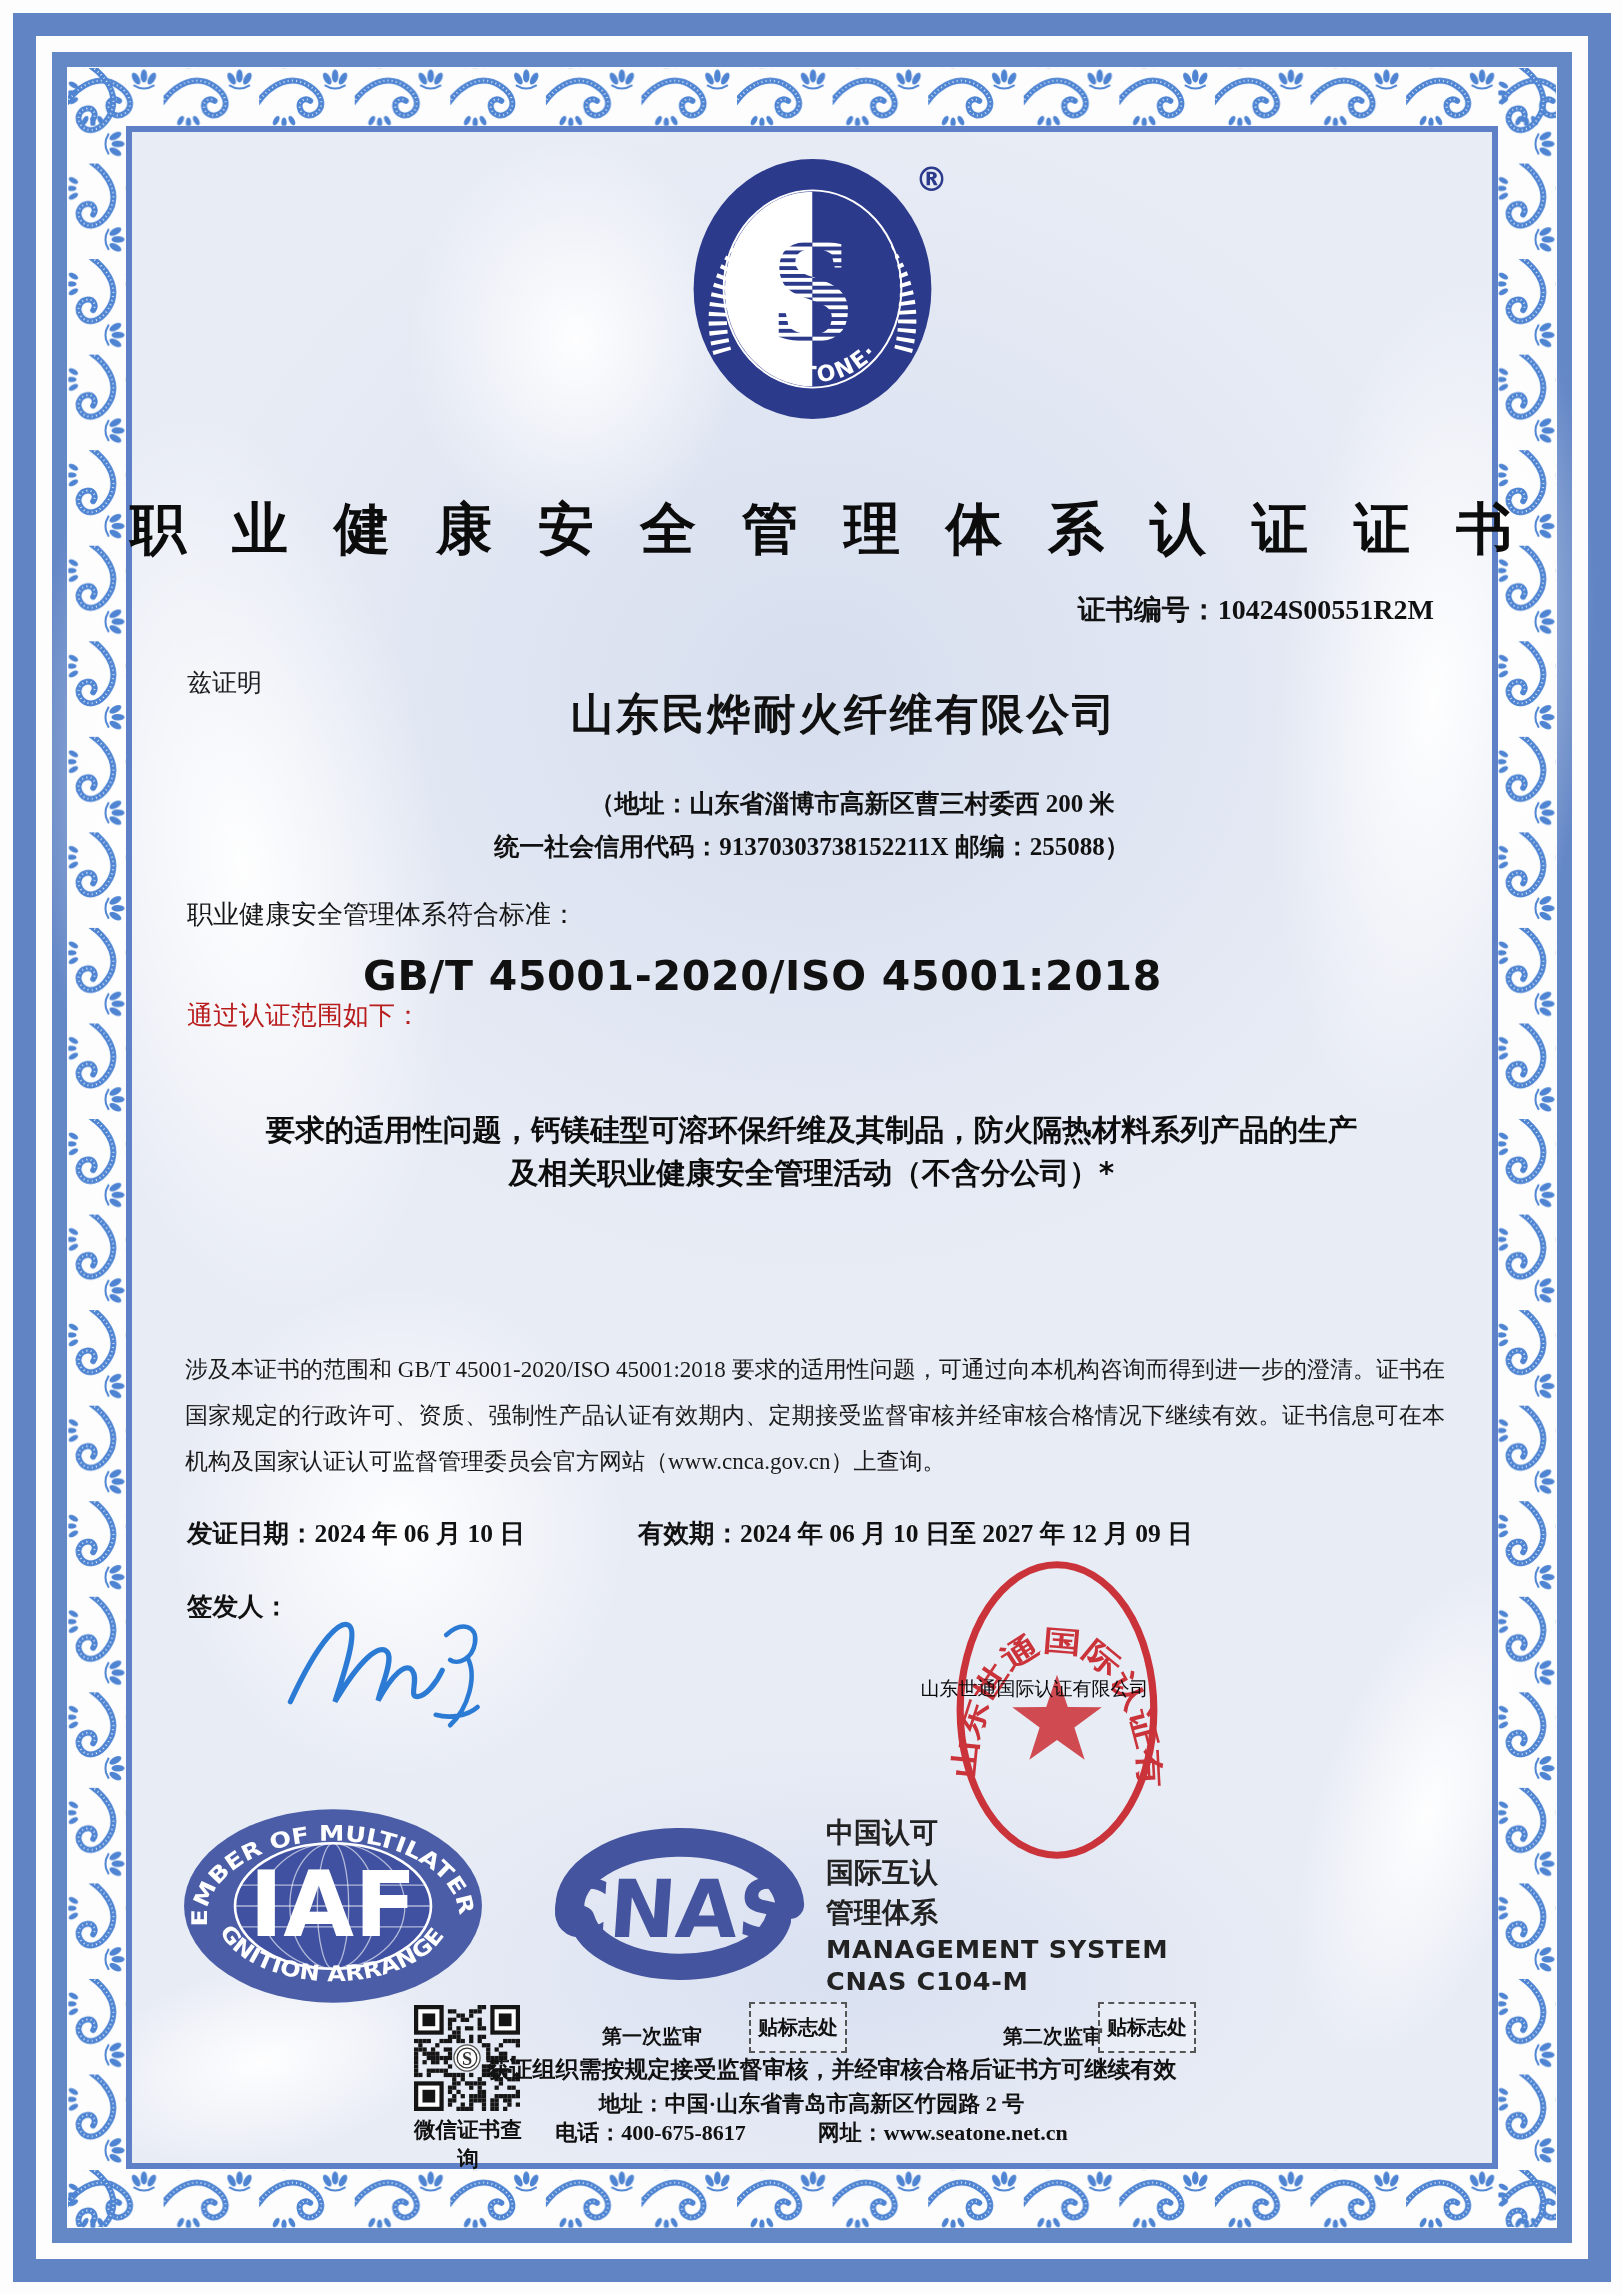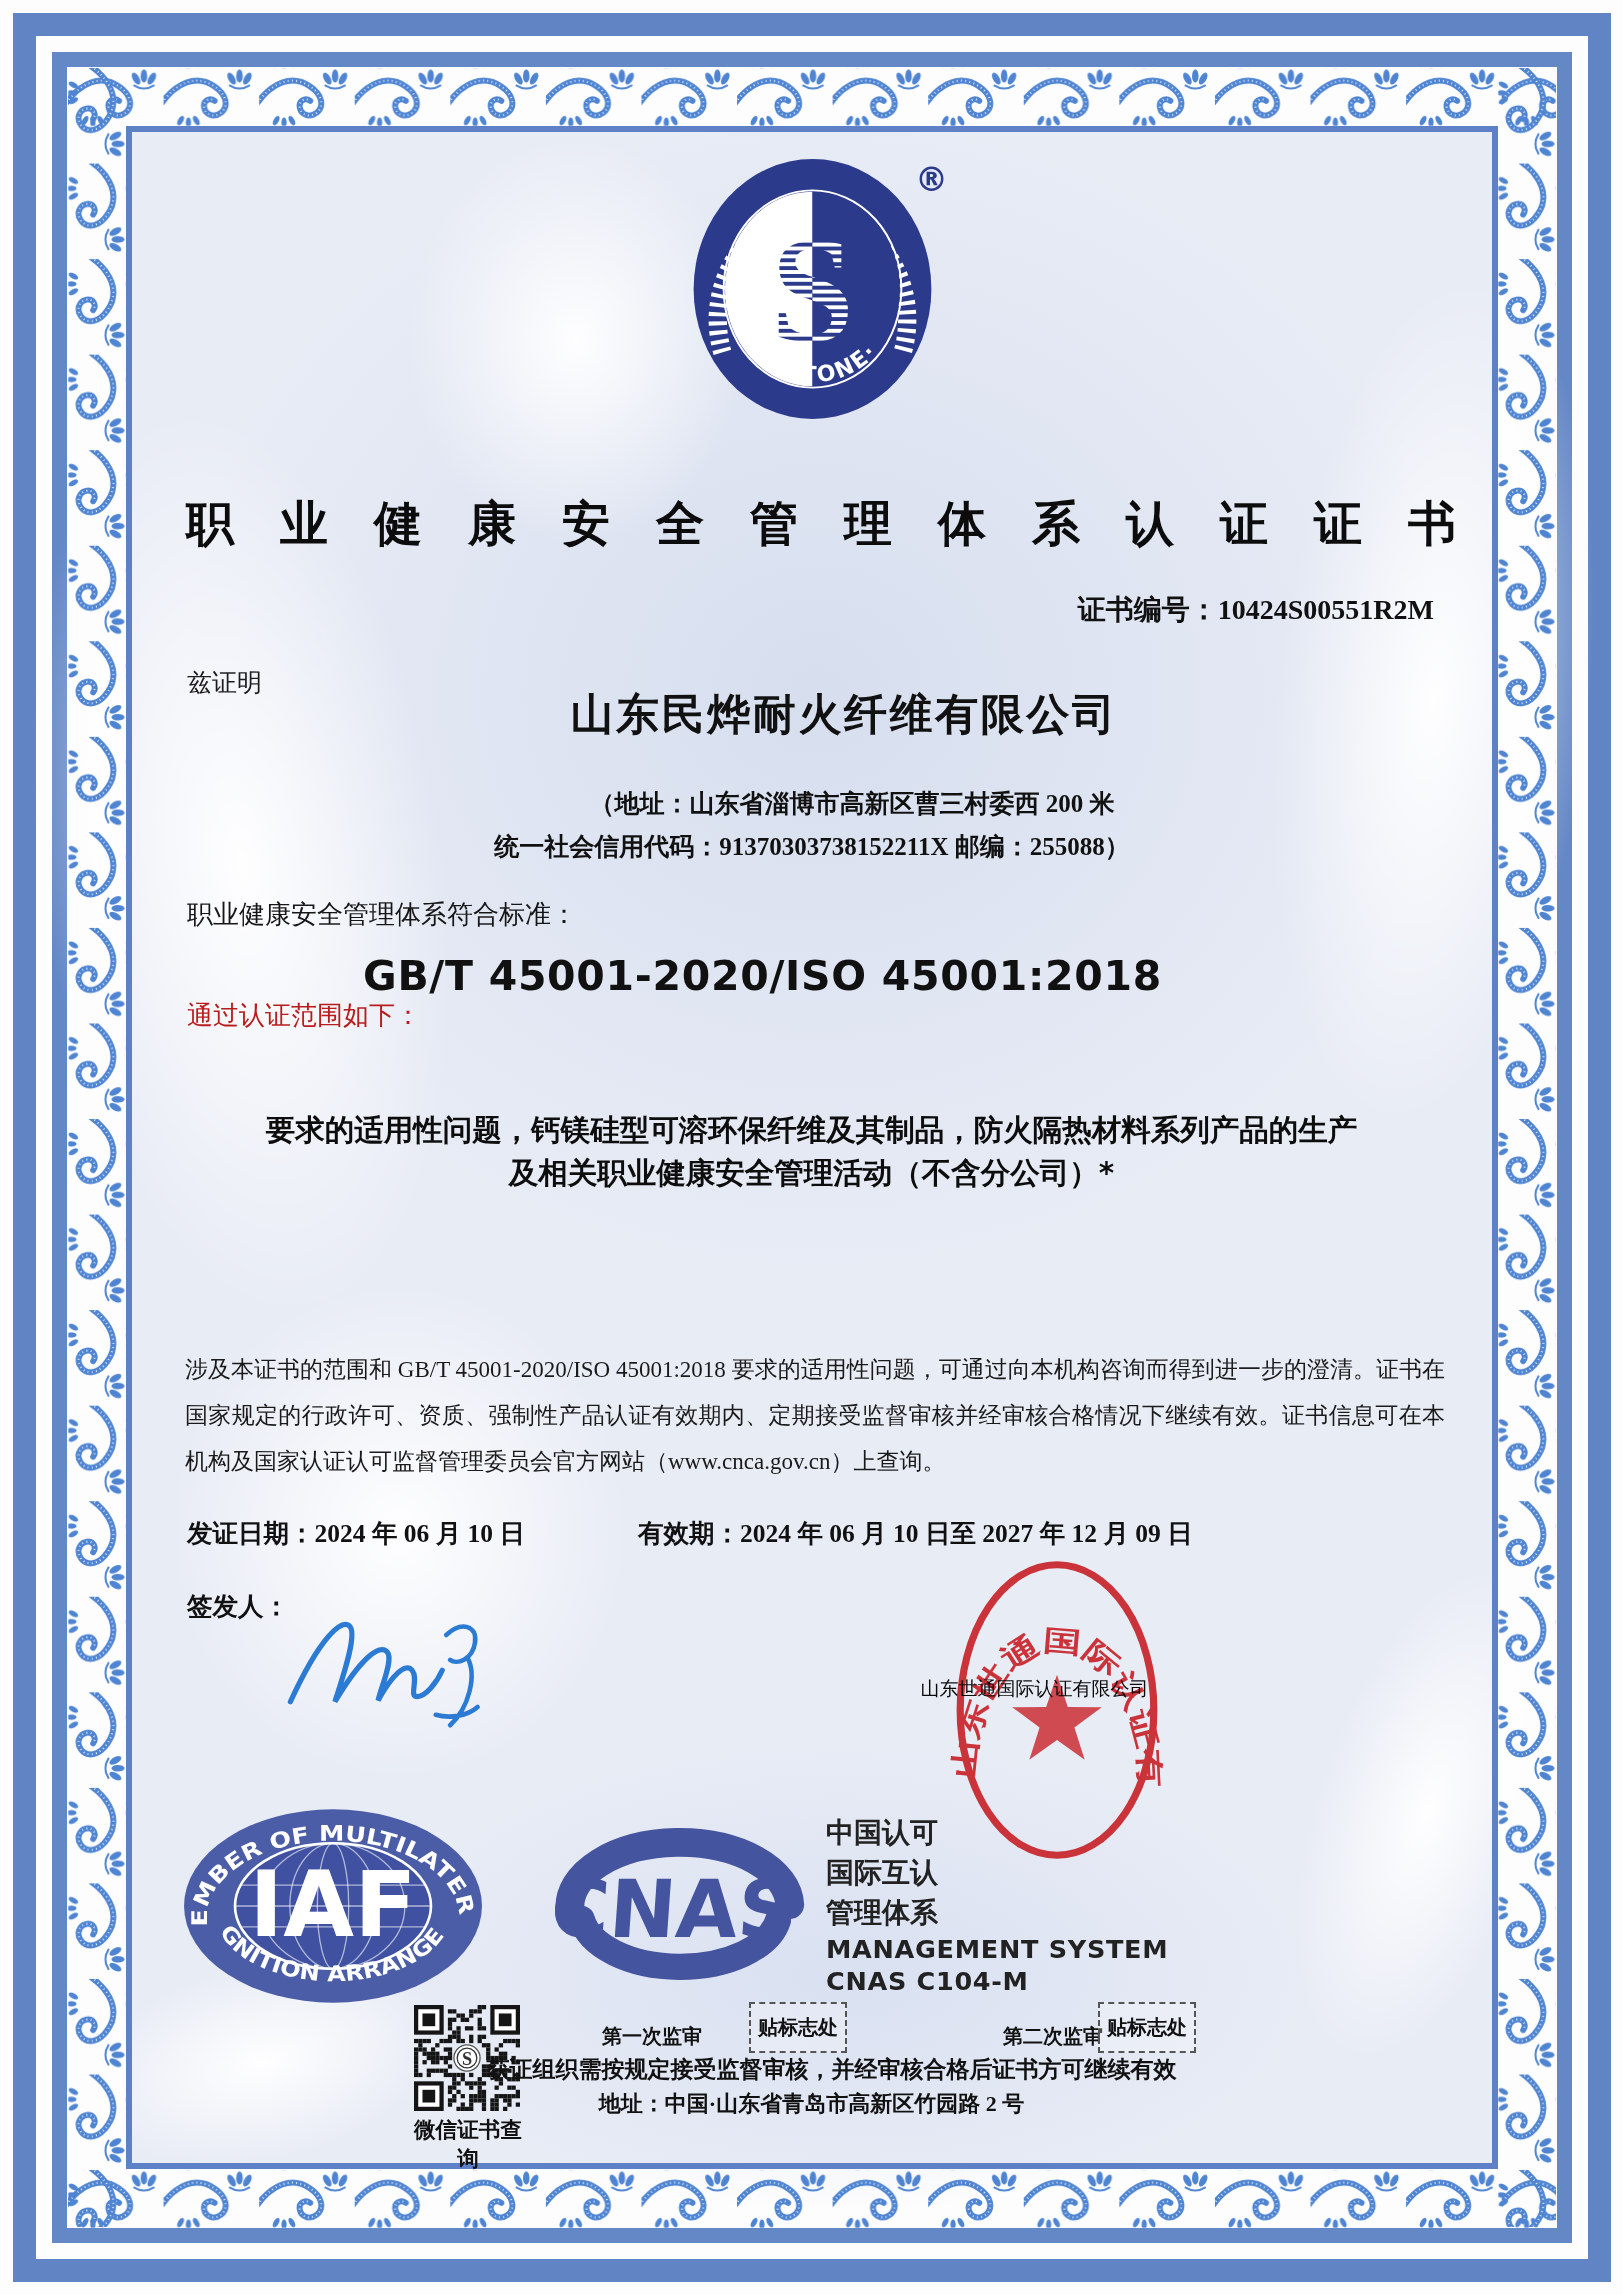--- a/index.html
+++ b/index.html
@@ -15,21 +15,21 @@
   .pattern-strip{position:absolute;overflow:hidden;}
 
   
   .blob{position:absolute;pointer-events:none;}
   .blob.white{background:radial-gradient(closest-side,rgba(255,255,255,.96),rgba(255,255,255,0));}
   .blob.tint{background:radial-gradient(closest-side,rgba(200,211,233,.55),rgba(200,211,233,0));}
   .blob.disc{background:radial-gradient(closest-side,rgba(214,222,240,.85),rgba(214,222,240,0));}
 
   
   .serif{font-family:"Liberation Serif","DejaVu Serif",serif;}
-  .title{left:0;top:492px;width:100%;text-align:center;font-size:48px;font-weight:bold;
+  .title{left:0;top:492px;width:100%;text-align:center;font-size:56px;font-weight:bold;
          letter-spacing:46px;padding-left:64px;box-sizing:border-box;
          font-family:"Liberation Serif","DejaVu Serif",serif;color:#0c0c0c;}
   .certno{right:190px;top:591px;font-size:28px;font-weight:bold;}
   .hereby{left:187px;top:666px;font-size:25px;color:#1c1c1c;}
   .company{left:0;top:686px;width:100%;text-align:center;font-size:43px;font-weight:bold;letter-spacing:2.6px;margin-left:32px;}
   .addr1{left:0;top:787px;width:100%;text-align:center;font-size:25px;font-weight:bold;margin-left:40px;}
   .addr2{left:0;top:830px;width:100%;text-align:center;font-size:25px;font-weight:bold;}
   .stdintro{left:187px;top:897px;font-size:26px;color:#161616;}
   .standard{left:0;top:952px;width:1525px;text-align:center;font-size:41px;font-weight:600;letter-spacing:0.7px;}
   .scopeintro{left:187px;top:998px;font-size:26px;color:#b91c1c;}
@@ -480,15 +480,18 @@
   </div>
   <div class="abs qr-caption">微信证书查询</div>
 
   <div class="abs audit-label" style="left:602px;">第一次监审</div>
   <div class="abs sticker-box" style="left:749px;"><span>贴标志处</span></div>
   <div class="abs audit-label" style="left:987px;margin-left:16px;">第二次监审</div>
   <div class="abs sticker-box" style="left:1098px;"><span>贴标志处</span></div>
 
   <div class="abs note serif">获证组织需按规定接受监督审核，并经审核合格后证书方可继续有效</div>
   <div class="abs orgaddr serif">地址：中国·山东省青岛市高新区竹园路 2 号</div>
+  <div class="abs contact serif">
+    <span>电话：</span><span>400-675-8617</span><span class="gap"></span><span>网址：</span><span>www.seatone.net.cn</span>
+  </div>
 
 </div>
 
 
 </body></html>

